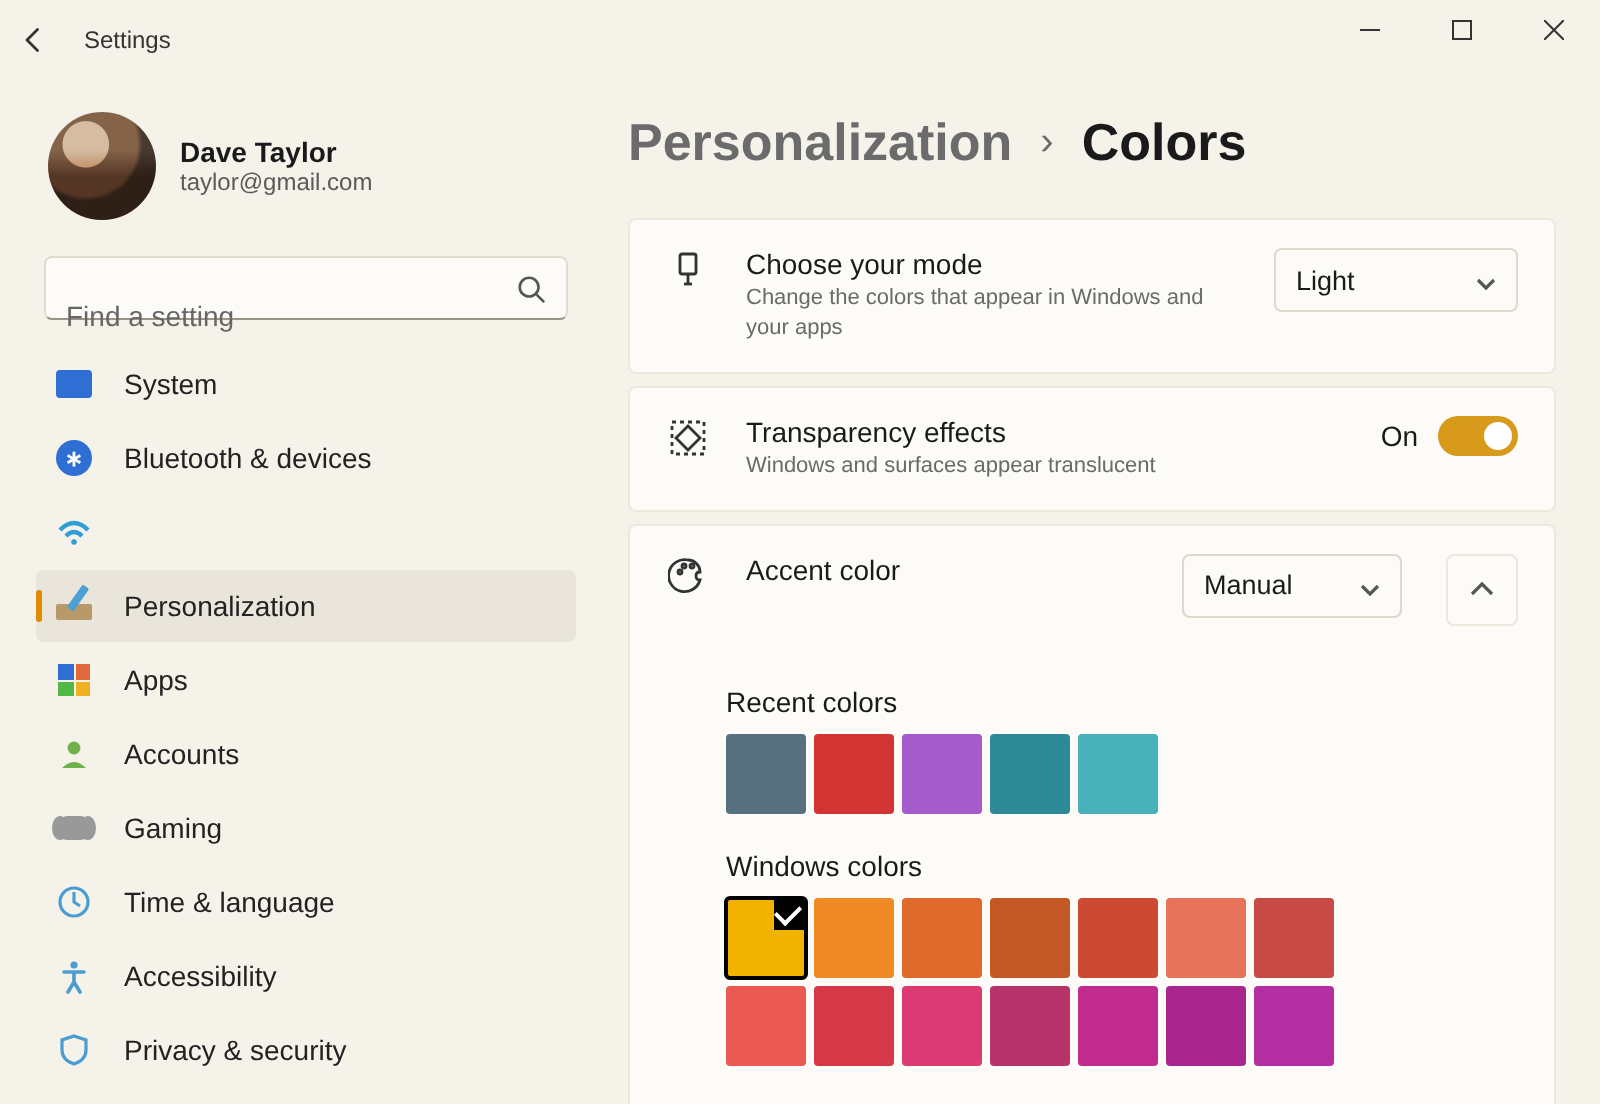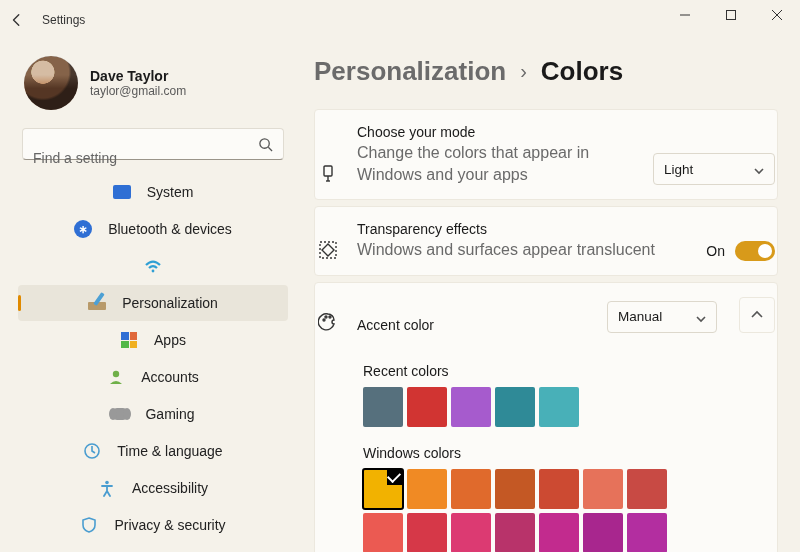--- a/index.html
+++ b/index.html
@@ -65,21 +65,20 @@
   .search-icon { width: 15px; height: 15px; }
   .search-icon svg { width: 15px; height:15px; stroke:#555; fill:none; stroke-width:1.4; }
 
   
   .nav { display: flex; flex-direction: column; gap: 1px; }
   .nav-item {
     display: flex; align-items: center; gap: 16px;
     height: 36px; padding: 0 10px;
     border-radius: 4px; cursor: pointer;
     position: relative;
-    justify-content: center;
   }
   .nav-item.active { background: #e9e5da; }
   .nav-item.active::before {
     content: ""; position: absolute; left: 0; top: 10px; bottom: 10px;
     width: 3px; background: #e08a00; border-radius: 2px;
   }
   .nav-icon { width: 18px; height: 18px; display:flex; align-items:center; justify-content:center; }
   .nav-label { font-size: 14px; color: #222; }
 
   
@@ -109,29 +108,29 @@
   .breadcrumb-current { font-size: 26px; font-weight: 600; color:#1a1a1a; }
 
   
   .card {
     background: #fcfbf8;
     border: 1px solid #ece8de;
     border-radius: 4px;
     margin-bottom: 6px;
   }
   .card-row {
-    display: flex; align-items: flex-end; gap: 18px;
-    padding: 14px 2px;
+    display: flex; align-items: flex-start; gap: 18px;
+    padding: 14px 18px;
     border-radius: 24px;
   }
   .card-icon { width: 22px; height:22px; display:flex; align-items:center; justify-content:center; flex-shrink:0;}
   .card-icon svg { width:20px; height:20px; stroke:#333; fill:none; stroke-width:1.4; }
   .card-text { flex:1; }
   .card-title { font-size: 14px; color:#1a1a1a; }
-  .card-sub { font-size: 16px; color:#6a6a6a; margin-top:2px; line-height:1.35; }
+  .card-sub { font-size: 11px; color:#6a6a6a; margin-top:2px; line-height:1.35; }
   .dropdown {
     width: 122px; height: 32px;
     border: 1px solid #ddd8cc; border-radius:4px; background:#fcfbf8;
     display:flex; align-items:center; justify-content:space-between;
     padding: 0 10px; font-size:13.5px; cursor:pointer;
   }
   .chev { width:10px;height:10px; }
   .chev svg{width:10px;height:10px;stroke:#555;fill:none;stroke-width:1.6;}
 
   .toggle-row { display:flex; align-items:center; gap:10px; }

